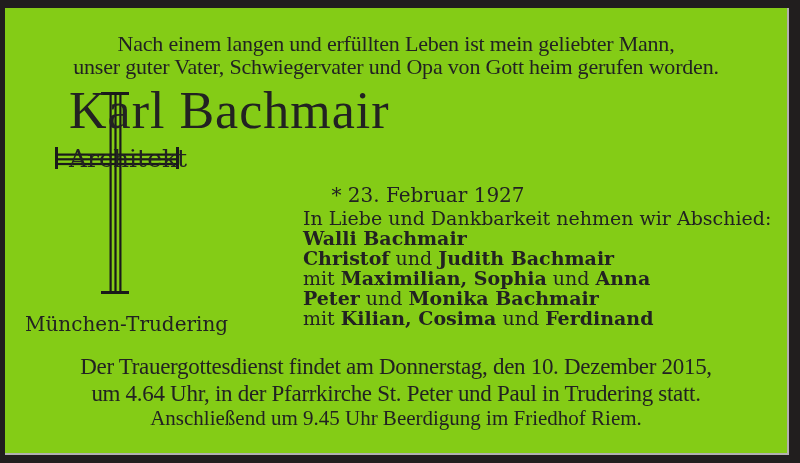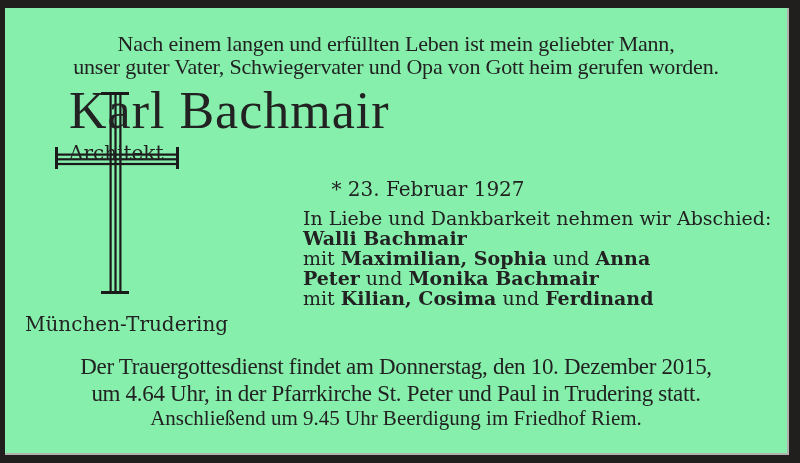--- a/index.html
+++ b/index.html
@@ -39,23 +39,23 @@
   }
   .deceased-name {
     font-size: 52px;
     line-height: 55px;
     letter-spacing: 1px;
     font-weight: normal;
     margin: 0;
   }
   .profession {
     font-family: "DejaVu Serif", serif;
-    font-size: 20px;
+    font-size: 25px;
     line-height: 22px;
-    margin-top: 4px;
+    margin-top: 10px;
   }
   .dates {
     display: flex;
     justify-content: center;
     gap: 70px;
     font-family: "DejaVu Serif", serif;
     font-size: 20px;
     line-height: 24px;
     margin-top: 13px;
   }
@@ -89,21 +89,21 @@
     text-align: center;
     font-family: Liberation Serif, serif;
     font-size: 21px;
     line-height: 24px;
   }
   svg .ink { fill: #1a1a1a; }
 </style>
 </head>
 <body style="background: rgb(33, 30, 30); color: rgb(34, 34, 34);">
 
-<div class="card" style="background: #86efac;">
+<div class="card" style="background: #84cc16;">
 
   <div class="intro">
     <div>Nach einem langen und erfüllten Leben ist mein geliebter Mann,</div>
     <div>unser guter Vater, Schwiegervater und Opa von Gott heim gerufen worden.</div>
   </div>
 
   <div class="cross-wrap">
     <svg width="130" height="212" viewBox="0 0 130 212" xmlns="http://www.w3.org/2000/svg">
 
       <rect class="ink" x="49" y="6" width="28" height="3"></rect>
@@ -128,20 +128,21 @@
     <div class="profession">Architekt</div>
     <div class="dates">
       <span>* 23. Februar 1927</span>
     </div>
   </div>
 
   <div class="farewell">
     <div>In Liebe und Dankbarkeit nehmen wir Abschied:</div>
     <div>
         <div class="m-line"><span class="b">Walli Bachmair</span></div>
+        <div class="m-line"><span class="b">Christof</span><span> und </span><span class="b">Judith Bachmair</span></div>
         <div class="m-line"><span>mit </span><span class="b">Maximilian, Sophia</span><span> und </span><span class="b">Anna</span></div>
         <div class="m-line"><span class="b">Peter</span><span> und </span><span class="b">Monika Bachmair</span></div>
         <div class="m-line"><span>mit </span><span class="b">Kilian, Cosima</span><span> und </span><span class="b">Ferdinand</span></div>
       </div>
   </div>
 
   <div class="location">München-Trudering</div>
 
   <div class="service">
     <div>Der Trauergottesdienst findet am Donnerstag, den 10. Dezember 2015,</div>

